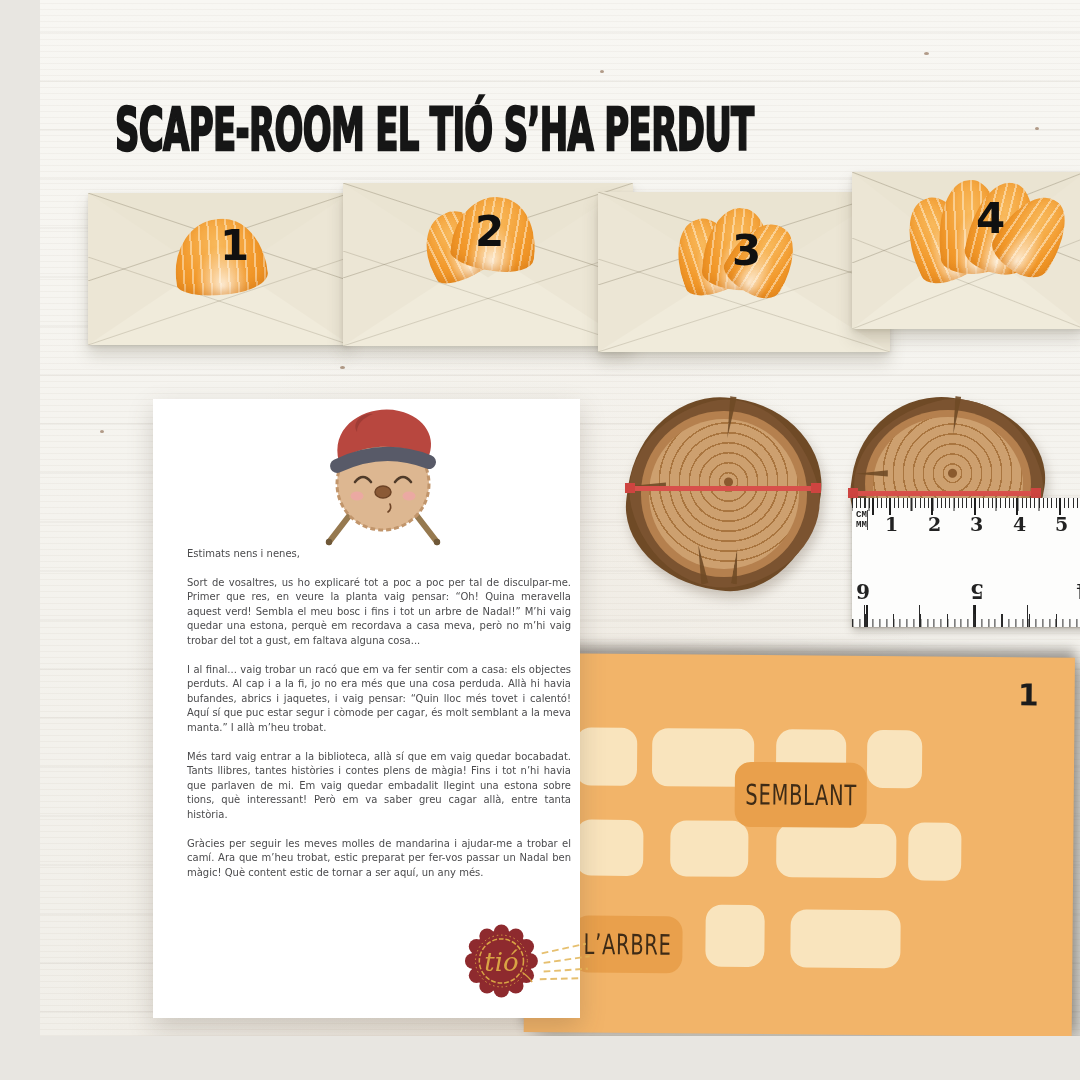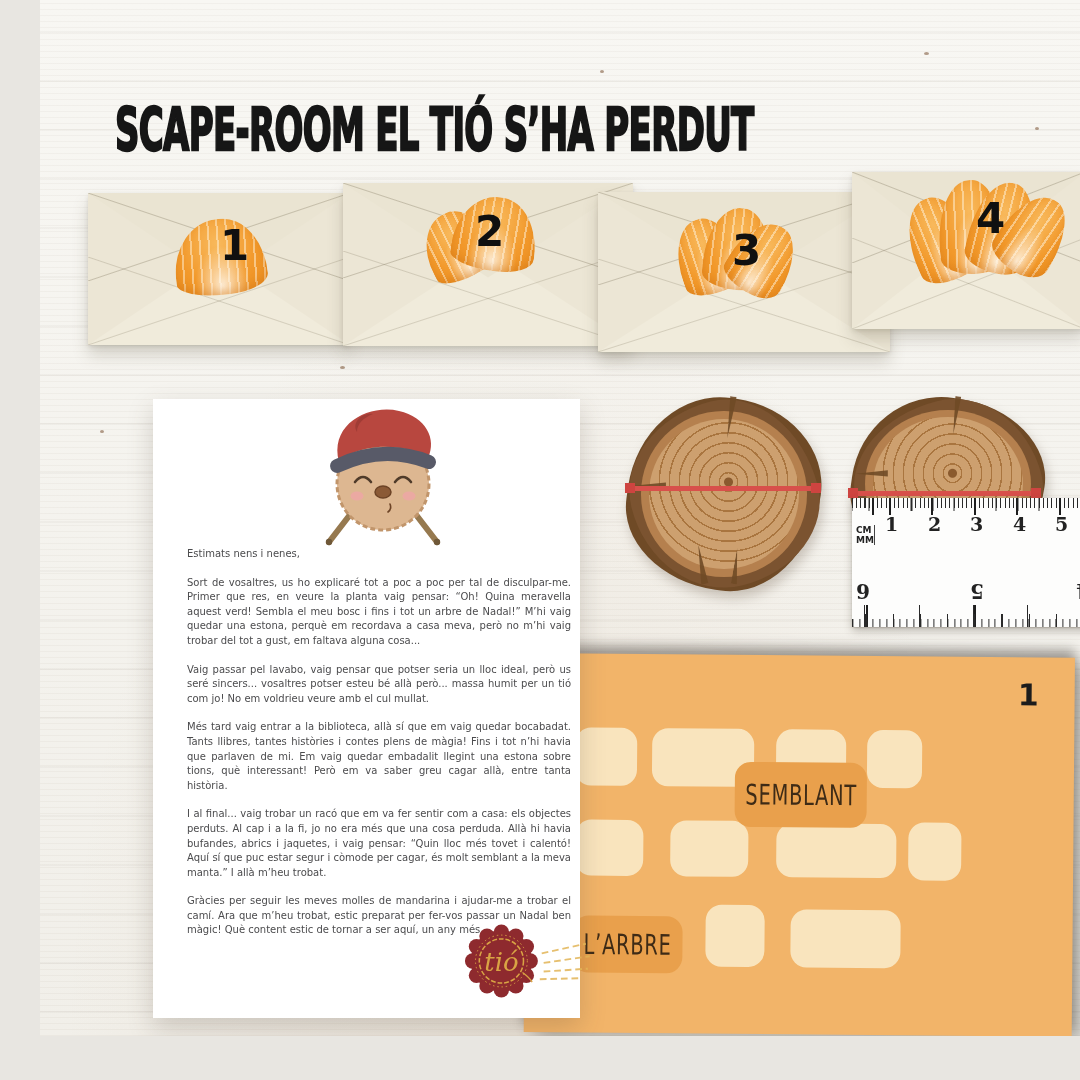--- a/index.html
+++ b/index.html
@@ -79,22 +79,22 @@
     border-radius:3px 0 0 3px;box-shadow:0 4px 8px rgba(70,60,45,.3), 0 1px 2px rgba(70,60,45,.2);}
   .mm-ticks{position:absolute;left:0;top:0;width:100%;height:10px;
     background:repeating-linear-gradient(90deg,#2a2a2a 0 1px,transparent 1px 4.25px);
     background-position-x:4px;}
   .halfcm-ticks{position:absolute;left:0;top:0;width:100%;height:13px;
     background:repeating-linear-gradient(90deg,#2a2a2a 0 1px,transparent 1px 21.25px);
     background-position-x:16.5px;}
   .cm-ticks{position:absolute;left:0;top:0;width:100%;height:17px;
     background:repeating-linear-gradient(90deg,#1e1e1e 0 1.6px,transparent 1.6px 42.5px);
     background-position-x:37px;}
-  .cmmm{position:absolute;left:4px;top:27px;font-size:9px;line-height:10px;color:#222;
-    font-weight:bold;border-right:1px solid #444;padding-right:0;}
+  .cmmm{position:absolute;left:4px;top:12px;font-size:9px;line-height:10px;color:#222;
+    font-weight:bold;border-right:1px solid #444;padding-right:0;font-family:Liberation Mono, monospace;}
   .cm-num{position:absolute;top:15px;font-family:"DejaVu Serif",serif;font-weight:bold;font-size:19px;color:#222;}
   .inch-ticks{position:absolute;left:0;bottom:0;width:100%;height:22px;
     background:
       repeating-linear-gradient(90deg,#1e1e1e 0 1.6px,transparent 1.6px 108.5px),
       repeating-linear-gradient(90deg,transparent 0 52.6px,#2a2a2a 52.6px 53.6px,transparent 53.6px 54.25px);
     background-position-x:14px;
     -webkit-mask:linear-gradient(#000 0 0);}
   .inch-ticks::before{content:"";position:absolute;left:0;bottom:0;width:100%;height:13px;
     background:repeating-linear-gradient(90deg,#2a2a2a 0 1px,transparent 1px 27.1px);
     background-position-x:14px;}
@@ -278,23 +278,22 @@
       <path d="M79,102 q2,5 -2,8" fill="none" stroke="#6c4326" stroke-width="1.6" stroke-linecap="round"></path>
 
       <path d="M28,60 C18,22 58,2 88,9 C115,15 126,37 117,56 C96,43 64,41 42,51 C36,54 31,57 28,60 Z" fill="#b8473f"></path>
       <path d="M46,30 C40,20 52,10 62,12 C52,16 46,22 46,30 Z" fill="#a03c35"></path>
       <path d="M26,64 Q72,42 118,60" fill="none" stroke="#585a68" stroke-width="14" stroke-linecap="round"></path>
     </svg>
 
     <div class="letter-body">
       <div class="letter-salutation">Estimats nens i nenes,</div>
       <p>Sort de vosaltres, us ho explicaré tot a poc a poc per tal de disculpar-me. Primer que res, en veure la planta vaig pensar: “Oh! Quina meravella aquest verd! Sembla el meu bosc i fins i tot un arbre de Nadal!” M’hi vaig quedar una estona, perquè em recordava a casa meva, però no m’hi vaig trobar del tot a gust, em faltava alguna cosa...</p>
-      <p>Vaig passar pel lavabo, vaig pensar que potser seria un lloc ideal, però us seré sincers... vosaltres potser esteu bé allà però... massa humit per un tió com jo! No em voldrieu veure amb el cul mullat.</p>
+      <p>I al final... vaig trobar un racó que em va fer sentir com a casa: els objectes perduts. Al cap i a la fi, jo no era més que una cosa perduda. Allà hi havia bufandes, abrics i jaquetes, i vaig pensar: “Quin lloc més tovet i calentó! Aquí sí que puc estar segur i còmode per cagar, és molt semblant a la meva manta.” I allà m’heu trobat.</p>
       <p>Més tard vaig entrar a la biblioteca, allà sí que em vaig quedar bocabadat. Tants llibres, tantes històries i contes plens de màgia! Fins i tot n’hi havia que parlaven de mi. Em vaig quedar embadalit llegint una estona sobre tions, què interessant! Però em va saber greu cagar allà, entre tanta història.</p>
-      <p>I al final... vaig trobar un racó que em va fer sentir com a casa: els objectes perduts. Al cap i a la fi, jo no era més que una cosa perduda. Allà hi havia bufandes, abrics i jaquetes, i vaig pensar: “Quin lloc més tovet i calentó! Aquí sí que puc estar segur i còmode per cagar, és molt semblant a la meva manta.” I allà m’heu trobat.</p>
       <p>Gràcies per seguir les meves molles de mandarina i ajudar-me a trobar el camí. Ara que m’heu trobat, estic preparat per fer-vos passar un Nadal ben màgic! Què content estic de tornar a ser aquí, un any més.</p>
     </div>
 
     <svg class="seal-wrap" viewBox="0 0 145 100">
       <g fill="#8e2a2e">
         <circle cx="50" cy="50" r="32"></circle>
         <circle cx="80" cy="50" r="8"></circle>
           <circle cx="75.98" cy="65" r="8"></circle>
           <circle cx="65" cy="75.98" r="8"></circle>
         <circle cx="50" cy="80" r="8"></circle>

